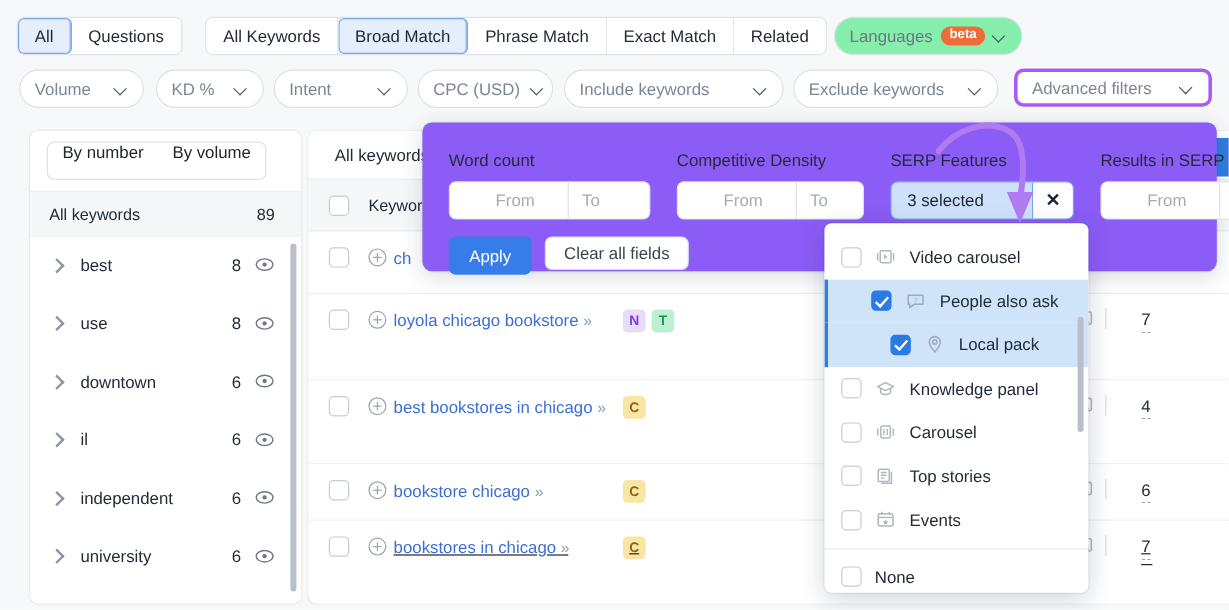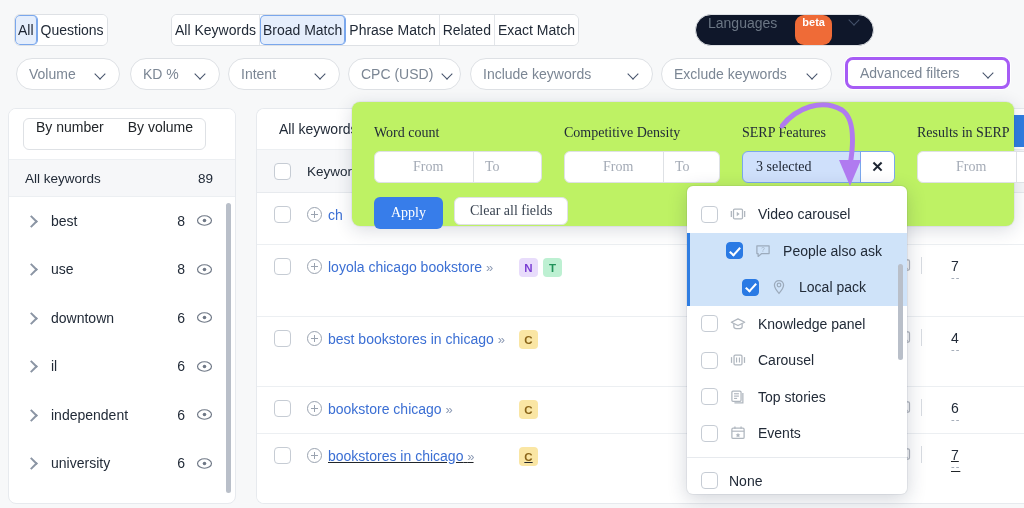--- a/index.html
+++ b/index.html
@@ -18,33 +18,33 @@
 
   
   .toprow { position: absolute; left: 0; top: 0; width: 1024px; height: 54px; }
   .seg {
     position: absolute; display: flex; height: 32px;
     background: #fff; border: 1px solid #dee1e5; border-radius: 6px;
     overflow: hidden;
   }
   .seg > .segbtn {
     display: flex; align-items: center; justify-content: center;
-    padding: 0 3px; height: 30px; font-size: 14px; color: #222b38;
+    padding: 0 14px; height: 30px; font-size: 14px; color: #222b38;
     background: #fff; cursor: pointer; white-space: nowrap;
     border-right: 1px solid #e3e6ea;
   }
   .seg > .segbtn:last-child { border-right: none; }
   .seg > .segbtn.active {
     background: #e5eefc; color: #1c2431;
     box-shadow: inset 0 0 0 1px #7aa7ec; border-radius: 5px;
     border-right-color: #7aa7ec;
   }
   .pillbtn {
-    position: absolute; display: flex; gap: 18px;
-    height: 32px; padding: 0 12px; background: #0f172a;
+    position: absolute; display: flex; align-items: center; gap: 7px;
+    height: 32px; padding: 0 12px; background: #86efac;
     border: 1px solid #dee1e5; border-radius: 16px;
     color: #6b7684; font-size: 14px; white-space: nowrap; cursor: pointer;
   }
   .beta {
     background: #ef6b37; color: #fff; font-size: 11px; font-weight: bold;
     border-radius: 9px; padding: 2px 7px 2px 7px; line-height: 1.05;
   }
   .chev { display: inline-block; width: 11px; height: 11px; position: relative; }
   .chev::after {
     content: ""; position: absolute; left: 0; top: 1px;
@@ -62,21 +62,21 @@
     border: 1px solid #dee1e5; border-radius: 16px;
     color: #7b8694; font-size: 14px; white-space: nowrap; cursor: pointer;
   }
   .fpill.highlight {
     border: 3px solid #a65cf5; border-radius: 8px;
     box-shadow: 0 0 0 1px #fff;
   }
 
   
   .sidebar {
-    position: absolute; left: 8px; top: 108px; width: 228px; height: 396px;
+    position: absolute; left: 24px; top: 108px; width: 228px; height: 396px;
     background: #fff; border: 1px solid #e7eaee; border-radius: 8px;
     overflow: hidden;
   }
   .sb-toggle {
     height: 50px; display: flex; align-items: center; padding: 0 14px;
     background: #fff;
   }
   .sb-seg {
     display: flex; height: 32px; background: #fff;
     border: 1px solid #dee1e5; border-radius: 6px; overflow: hidden;
@@ -172,24 +172,23 @@
   .res-dash { font-size: 11px; color: #9aa3b0; letter-spacing: 1px;
               line-height: .6; }
   .blue-btn {
     position: absolute; right: 0; top: 0; width: 26px; height: 32px;
     background: #2f7de1; border-radius: 4px 0 0 4px;
   }
 
   
   .afpanel {
     position: absolute; left: 352px; top: 102px; width: 662px; height: 124px;
-    background: #bef264; border-radius: 8px;
+    background: #8b5cf6; border-radius: 8px;
     box-shadow: 0 4px 18px rgba(25,40,70,.16), 0 0 0 1px rgba(25,40,70,.05);
     padding: 16px 0 0 22px;
-    font-family: Liberation Serif, serif;
   }
   .af-fields { display: flex; margin-top: 7px; }
   .af-grp { margin-right: 22px; }
   .af-lab { font-size: 14px; color: #222b38; }
   .af-inputs {
     display: flex; height: 32px; border: 1px solid #dee1e5;
     border-radius: 6px; overflow: hidden; background: #fff; padding-left: 27px;
   }
   .af-in {
     display: flex; align-items: center; padding: 0 11px; height: 30px;
@@ -284,24 +283,24 @@
       <div class="segbtn">
         <span>All Keywords</span>
       </div>
       <div class="segbtn active">
         <span>Broad Match</span>
       </div>
       <div class="segbtn">
         <span>Phrase Match</span>
       </div>
       <div class="segbtn">
+        <span>Exact Match</span>
+      </div>
+      <div class="segbtn">
         <span>Related</span>
-      </div>
-      <div class="segbtn">
-        <span>Exact Match</span>
       </div>
     </div>
 
     <div class="pillbtn" style="left:695px; top:14px;">
       <span>Languages</span>
       <span class="beta">beta</span>
       <span class="chev"></span>
     </div>
   </div>
 

